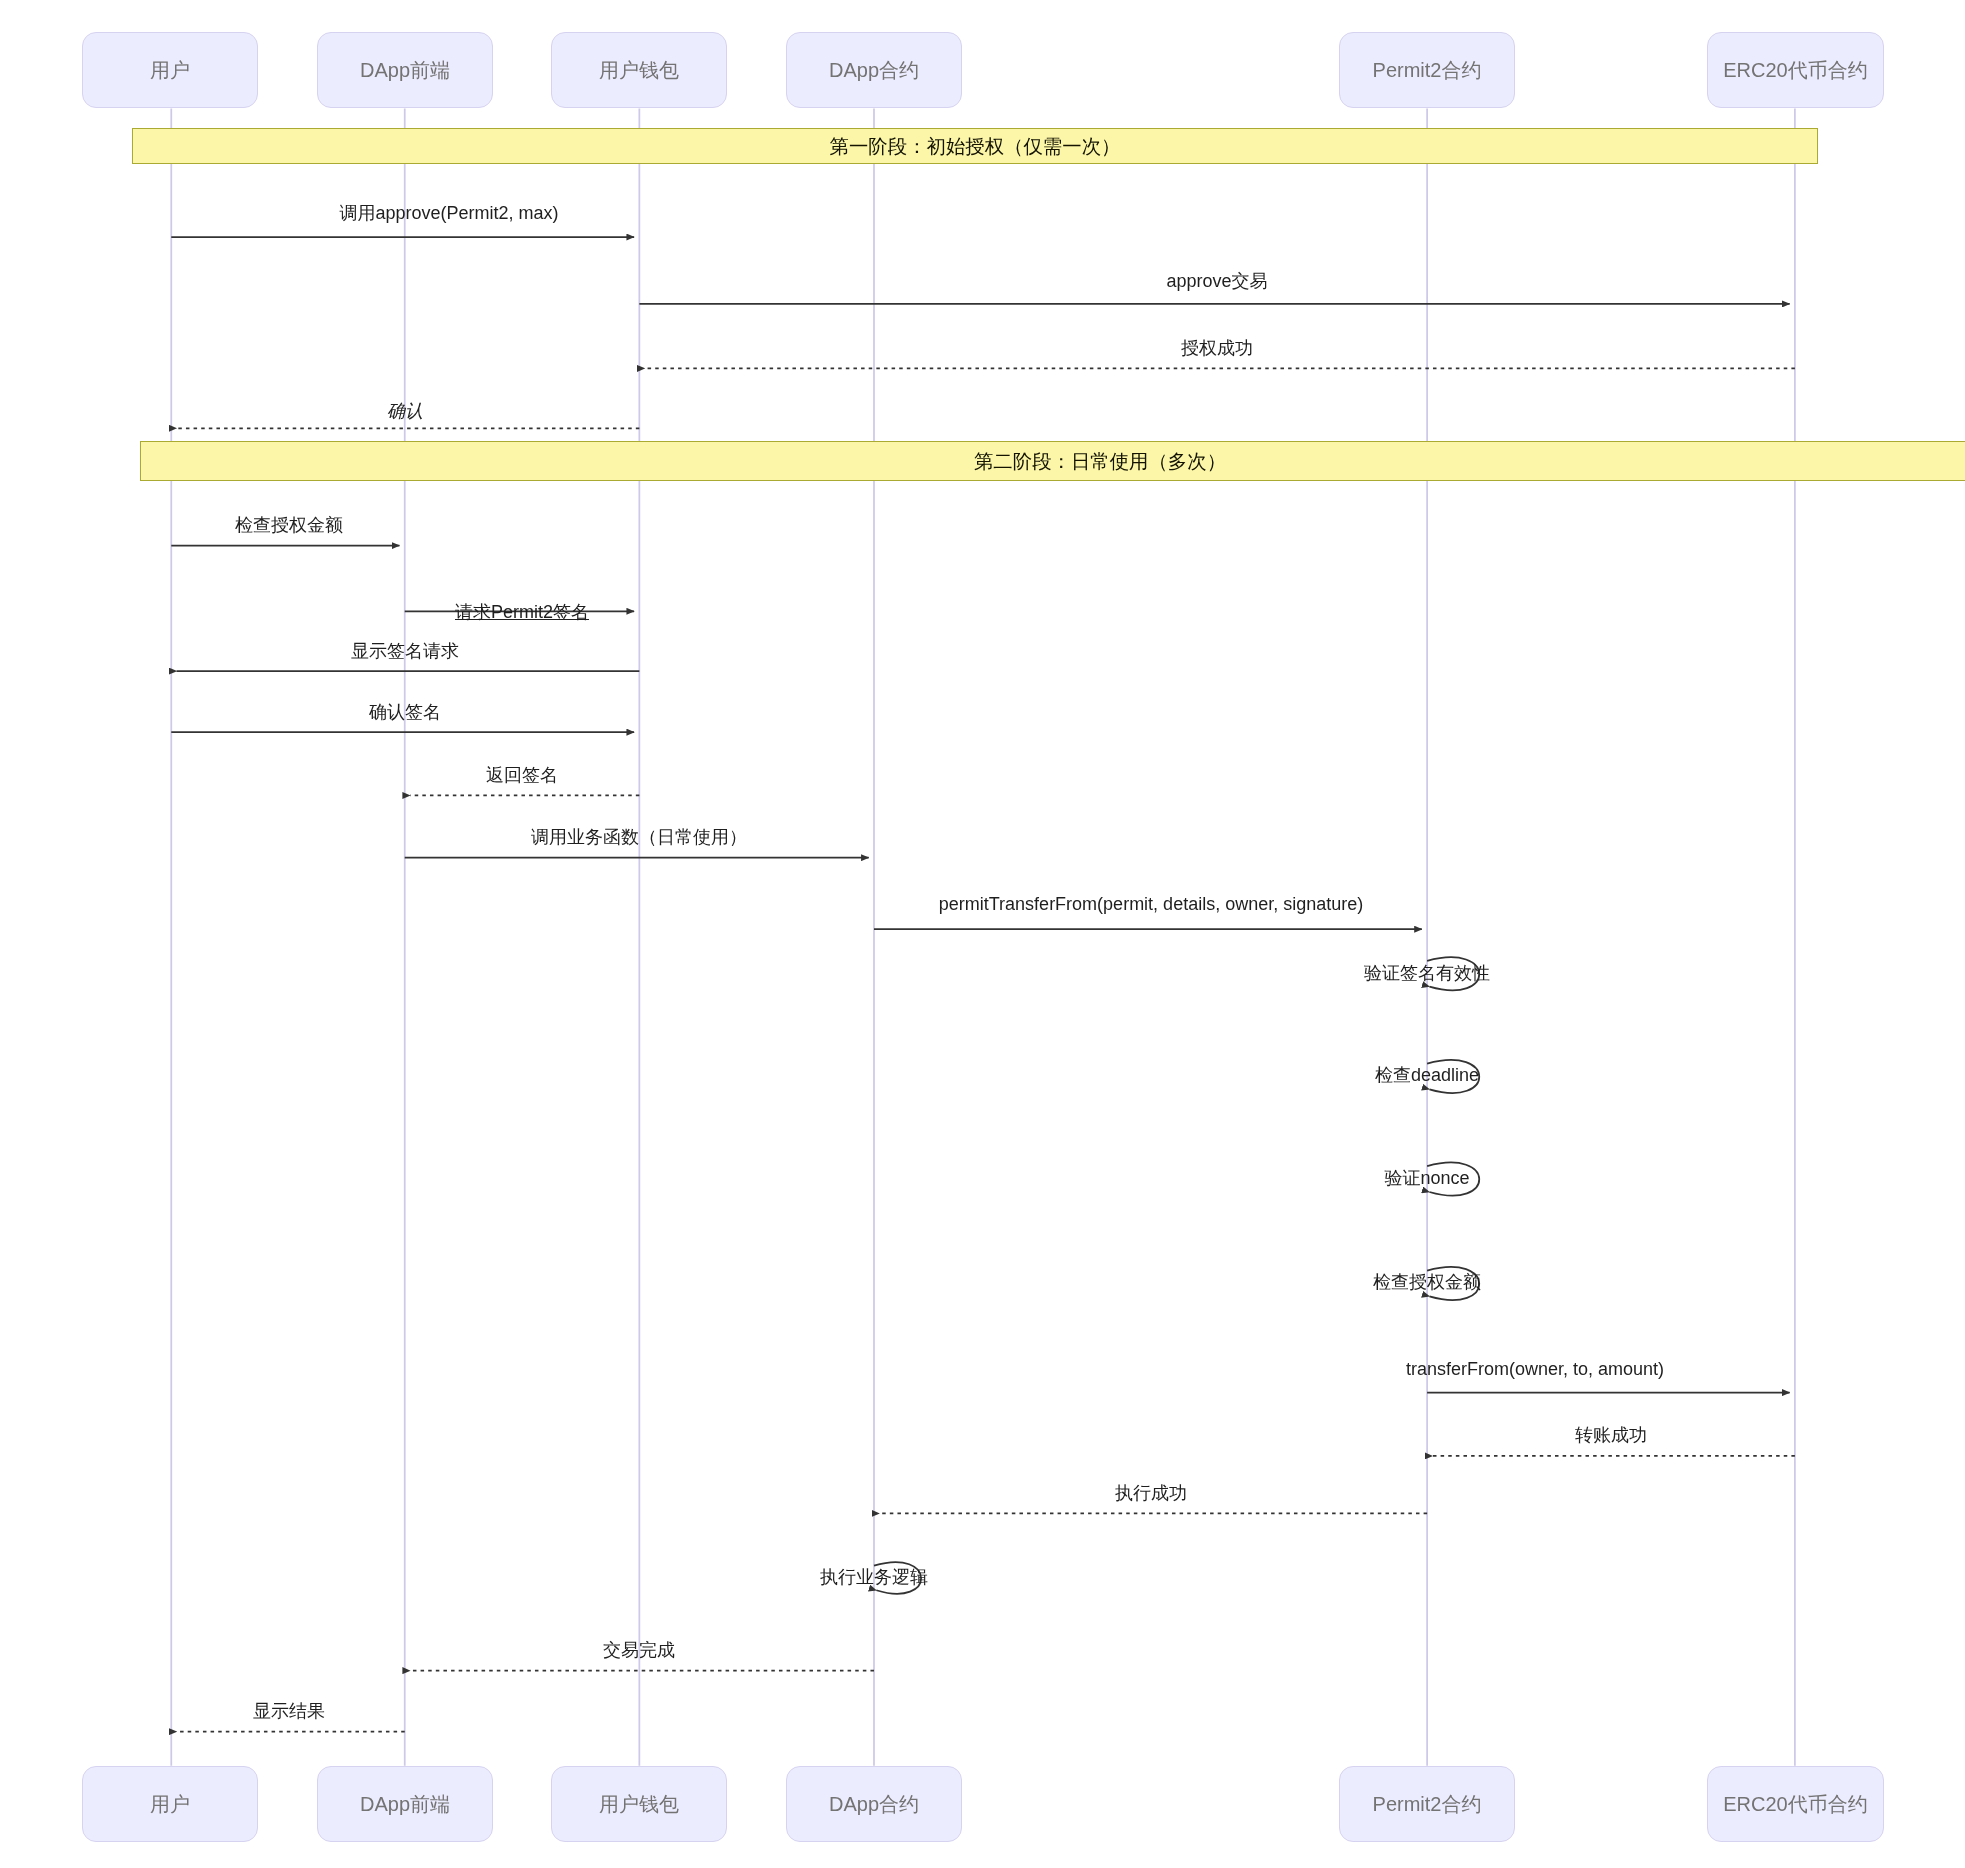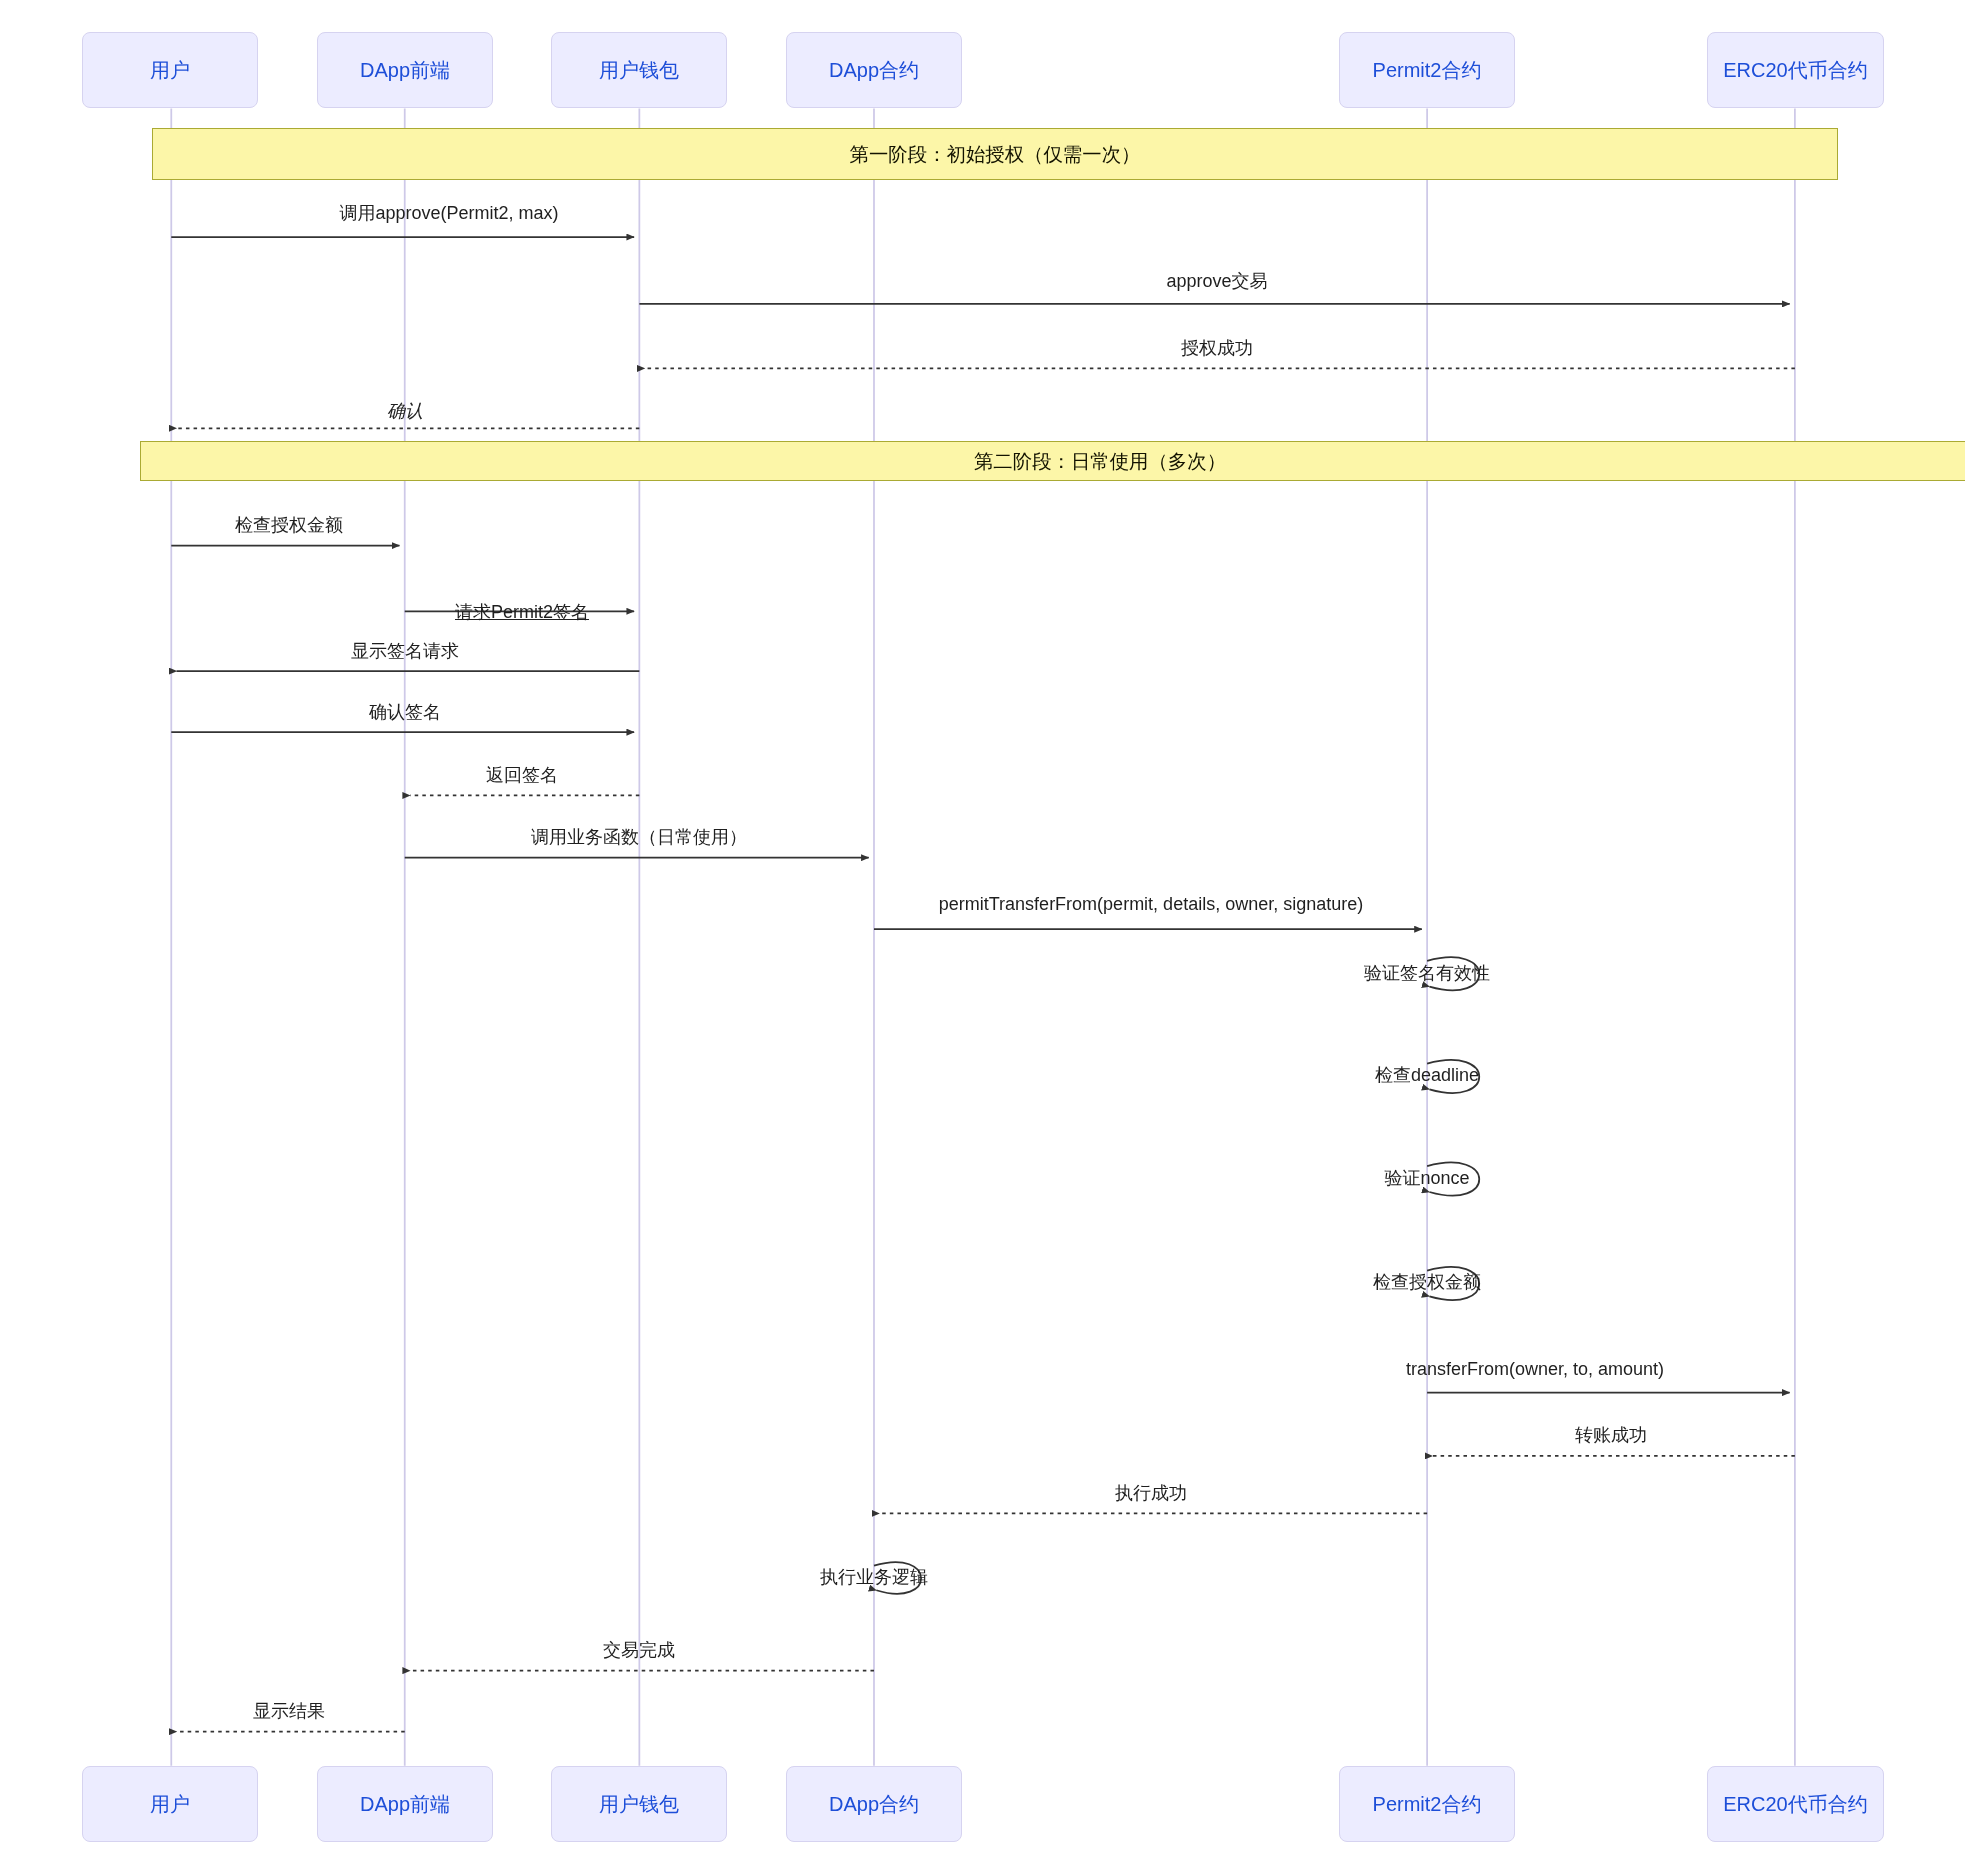--- a/index.html
+++ b/index.html
@@ -5,24 +5,24 @@
 <style>
   html,body{margin:0;padding:0;background:#ffffff;}
   body{font-family:"Liberation Sans","DejaVu Sans",sans-serif;}
   #stage{position:relative;width:1965px;height:1869px;background:#ffffff;overflow:hidden;}
   #svg-layer{position:absolute;left:0;top:0;width:1965px;height:1869px;}
 
   .actor-box{
     position:absolute;
     background:#ECECFF;
     border:1.2px solid #D6D3F0;
-    border-radius:8px;
+    border-radius:14px;
     display:flex;align-items:center;justify-content:center;
     box-sizing:border-box;
-    color:#1d4ed8;
+    color:#737373;
     font-size:20px;
     font-family:"Liberation Sans","DejaVu Sans",sans-serif;
     text-align:center;
     line-height:1.2;
   }
   .phase-banner{
     position:absolute;
     background:#FCF6A8;
     border:1.2px solid #AAAA33;
     box-sizing:border-box;
@@ -97,21 +97,21 @@
     </div>
   <div id="actors-bottom">
       <div class="actor-box" style="left: 82px; top: 1766px; width: 176px; height: 76px;">用户</div>
       <div class="actor-box" style="left: 317px; top: 1766px; width: 176px; height: 76px;">DApp前端</div>
       <div class="actor-box" style="left: 551px; top: 1766px; width: 176px; height: 76px;">用户钱包</div>
       <div class="actor-box" style="left: 786px; top: 1766px; width: 176px; height: 76px;">DApp合约</div>
       <div class="actor-box" style="left: 1339px; top: 1766px; width: 176px; height: 76px;">Permit2合约</div>
       <div class="actor-box" style="left: 1707px; top: 1766px; width: 177px; height: 76px;">ERC20代币合约</div>
     </div>
   <div id="banners">
-      <div class="phase-banner" style="left: 152px; top: 128px; width: 1686px; height: 52px;">第一阶段：初始授权（仅需一次）</div>
+      <div class="phase-banner" style="left: 132px; top: 128px; width: 1686px; height: 36px;">第一阶段：初始授权（仅需一次）</div>
       <div class="phase-banner" style="left: 140px; top: 441px; width: 1920px; height: 40px;">第二阶段：日常使用（多次）</div>
     </div>
   <div id="labels">
       <div class="msg-label center" style="left: 405px; top: 201px; margin-left: 44px;">调用approve(Permit2, max)</div>
       <div class="msg-label center" style="left: 1217px; top: 269px;">approve交易</div>
       <div class="msg-label center" style="left: 1217px; top: 336px;">授权成功</div>
       <div class="msg-label center" style="left: 405px; top: 399px; font-style: italic;">确认</div>
       <div class="msg-label center" style="left: 289px; top: 513px;">检查授权金额</div>
       <div class="msg-label center" style="left: 522px; top: 600px; text-decoration: underline;">请求Permit2签名</div>
       <div class="msg-label center" style="left: 405px; top: 639px;">显示签名请求</div>

